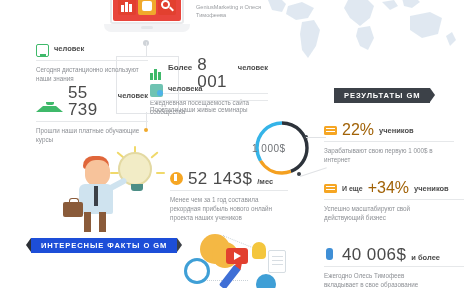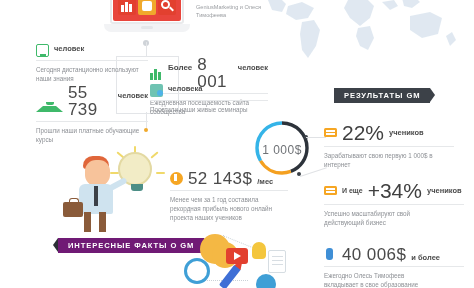--- a/index.html
+++ b/index.html
@@ -67,35 +67,35 @@
   .ic-people i:nth-child(2){left:4px;height:11px;}
   .ic-people i:nth-child(3){left:8px;height:8px;}
   .ic-chat{width:11px;height:9px;background:#6fc3b2;border-radius:2px;}
   .ic-chat:after{content:"";position:absolute;left:7px;top:6px;width:6px;height:6px;border-radius:50%;background:#4fb3e8;}
 
   
   .ribbon{position:absolute;left:334px;top:88px;height:15px;padding:0 10px;background:#3c4148;color:#fff;
     font-size:7.6px;font-weight:700;letter-spacing:.9px;display:flex;align-items:center;}
   .ribbon:after{content:"";position:absolute;right:-5px;top:0;border-left:5px solid #3c4148;
     border-top:7.5px solid transparent;border-bottom:7.5px solid transparent;}
-  .ribbon.dark2{left:58px;top:238px;background:#701a75;}
+  .ribbon.dark2{left:31px;top:238px;background:#1d4ed8;}
   .ribbon.dark2:before{content:"";position:absolute;left:-5px;top:0;border-right:5px solid #2b2f35;
     border-top:7.5px solid transparent;border-bottom:7.5px solid transparent;}
 
   
   .donut{position:absolute;left:252px;top:118px;width:60px;height:60px;}
   .donut svg{display:block;}
-  .donut .lbl{position:absolute;left:0;top:25px;width:60px;text-align:center;font-size:12px;color:#6f7276;letter-spacing:.5px;}
+  .donut .lbl{position:absolute;left:0;top:25px;width:60px;text-align:left;font-size:10px;color:#6f7276;letter-spacing:.5px;}
 
   
   .res{position:absolute;}
   .res .rowr{display:flex;align-items:center;gap:5px;border-bottom:1px solid #e6e8ea;padding-bottom:3px;}
   .res .badge{width:13px;height:9px;background:#f6a623;border-radius:1.5px;position:relative;flex:none;}
   .res .badge:after{content:"";position:absolute;left:2px;top:2px;width:9px;height:1.5px;background:#fff;box-shadow:0 3px 0 #fff;}
-  .res .pct{font-size:21px;color:#404040;line-height:1;}
+  .res .pct{font-size:16px;color:#a16207;line-height:1;}
   .res .pre2{font-size:7px;font-weight:700;color:#4a4a4a;}
   .res .unit2{font-size:7.5px;font-weight:700;color:#4a4a4a;}
   .res .desc2{font-size:6.3px;line-height:1.45;color:#8d9095;margin-top:4px;max-width:120px;}
   .r1{left:324px;top:122px;width:130px;}
   .r2{left:324px;top:180px;width:140px;}
 
   .leader{position:absolute;border-bottom:1px solid #e0e2e5;}
   .l1{left:306px;top:137px;width:20px;transform:rotate(0deg);}
   .l2{left:300px;top:176px;width:28px;transform:rotate(-18deg);transform-origin:left center;}
   .ldot{position:absolute;width:4px;height:4px;border-radius:50%;background:#3c4148;}

